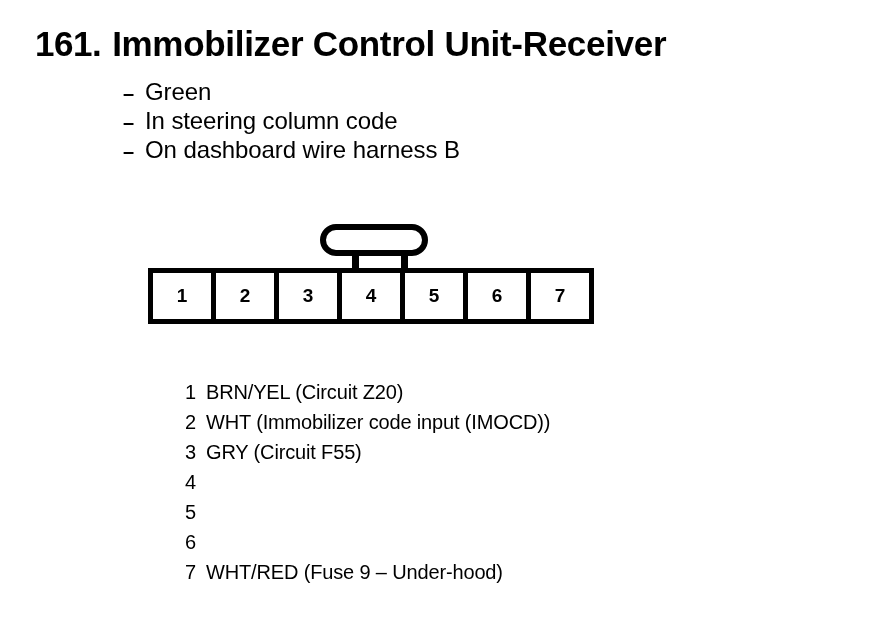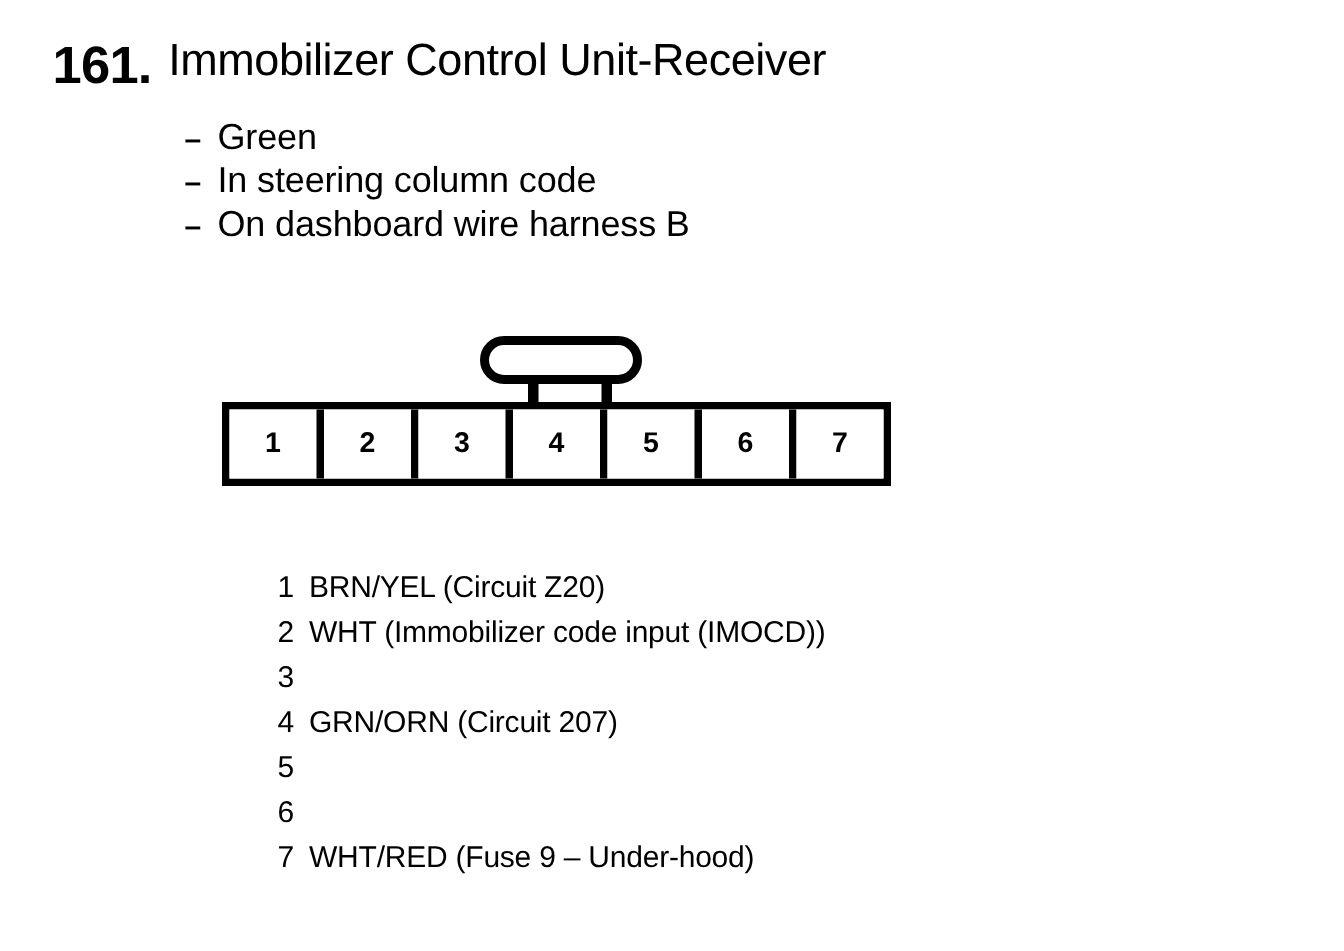--- a/index.html
+++ b/index.html
@@ -26,22 +26,22 @@
     align-items: flex-start;
     white-space: nowrap;
   }
   #title-number {
     font-size: 35px;
     font-weight: bold;
     letter-spacing: -0.5px;
     margin-right: 11px;
   }
   #title-text {
-    font-size: 30px;
-    font-weight: normal;
+    font-size: 35px;
+    font-weight: bold;
     letter-spacing: -0.3px;
   }
 
   
   #attributes {
     position: absolute;
     left: 123px;
     top: 78px;
   }
   .attr-row {
@@ -181,24 +181,24 @@
   <div class="legend-row">
     <span class="legend-num">1</span>
     <span class="legend-desc">BRN/YEL (Circuit Z20)</span>
   </div>
   <div class="legend-row">
     <span class="legend-num">2</span>
     <span class="legend-desc">WHT (Immobilizer code input (IMOCD))</span>
   </div>
   <div class="legend-row">
     <span class="legend-num">3</span>
+    <span class="legend-desc">GRY (Circuit F55)</span>
   </div>
   <div class="legend-row">
     <span class="legend-num">4</span>
-    <span class="legend-desc">GRN/ORN (Circuit 207)</span>
   </div>
   <div class="legend-row">
     <span class="legend-num">5</span>
   </div>
   <div class="legend-row">
     <span class="legend-num">6</span>
   </div>
   <div class="legend-row">
     <span class="legend-num">7</span>
     <span class="legend-desc">WHT/RED (Fuse 9 – Under-hood)</span>

